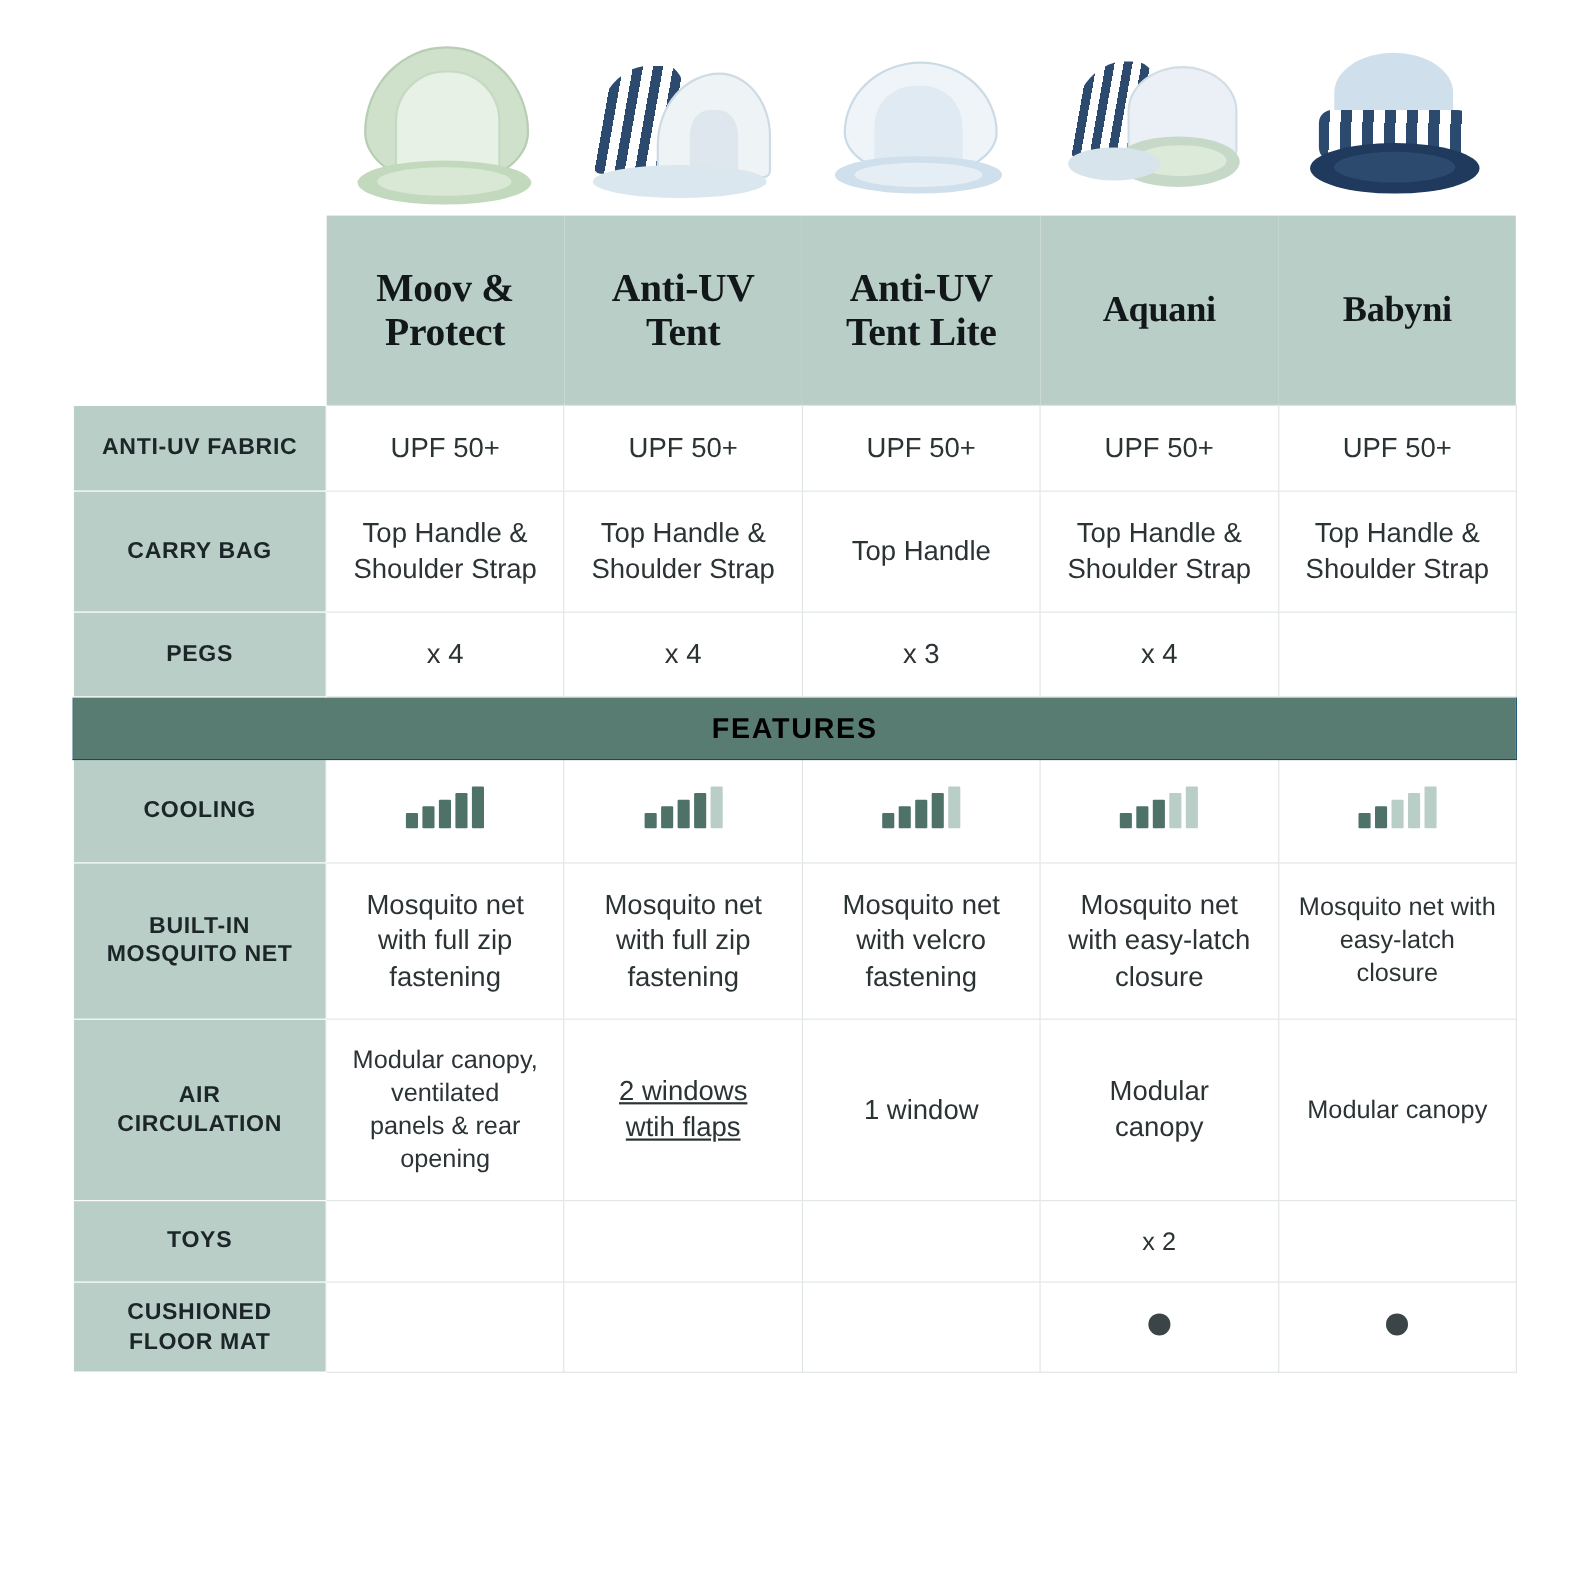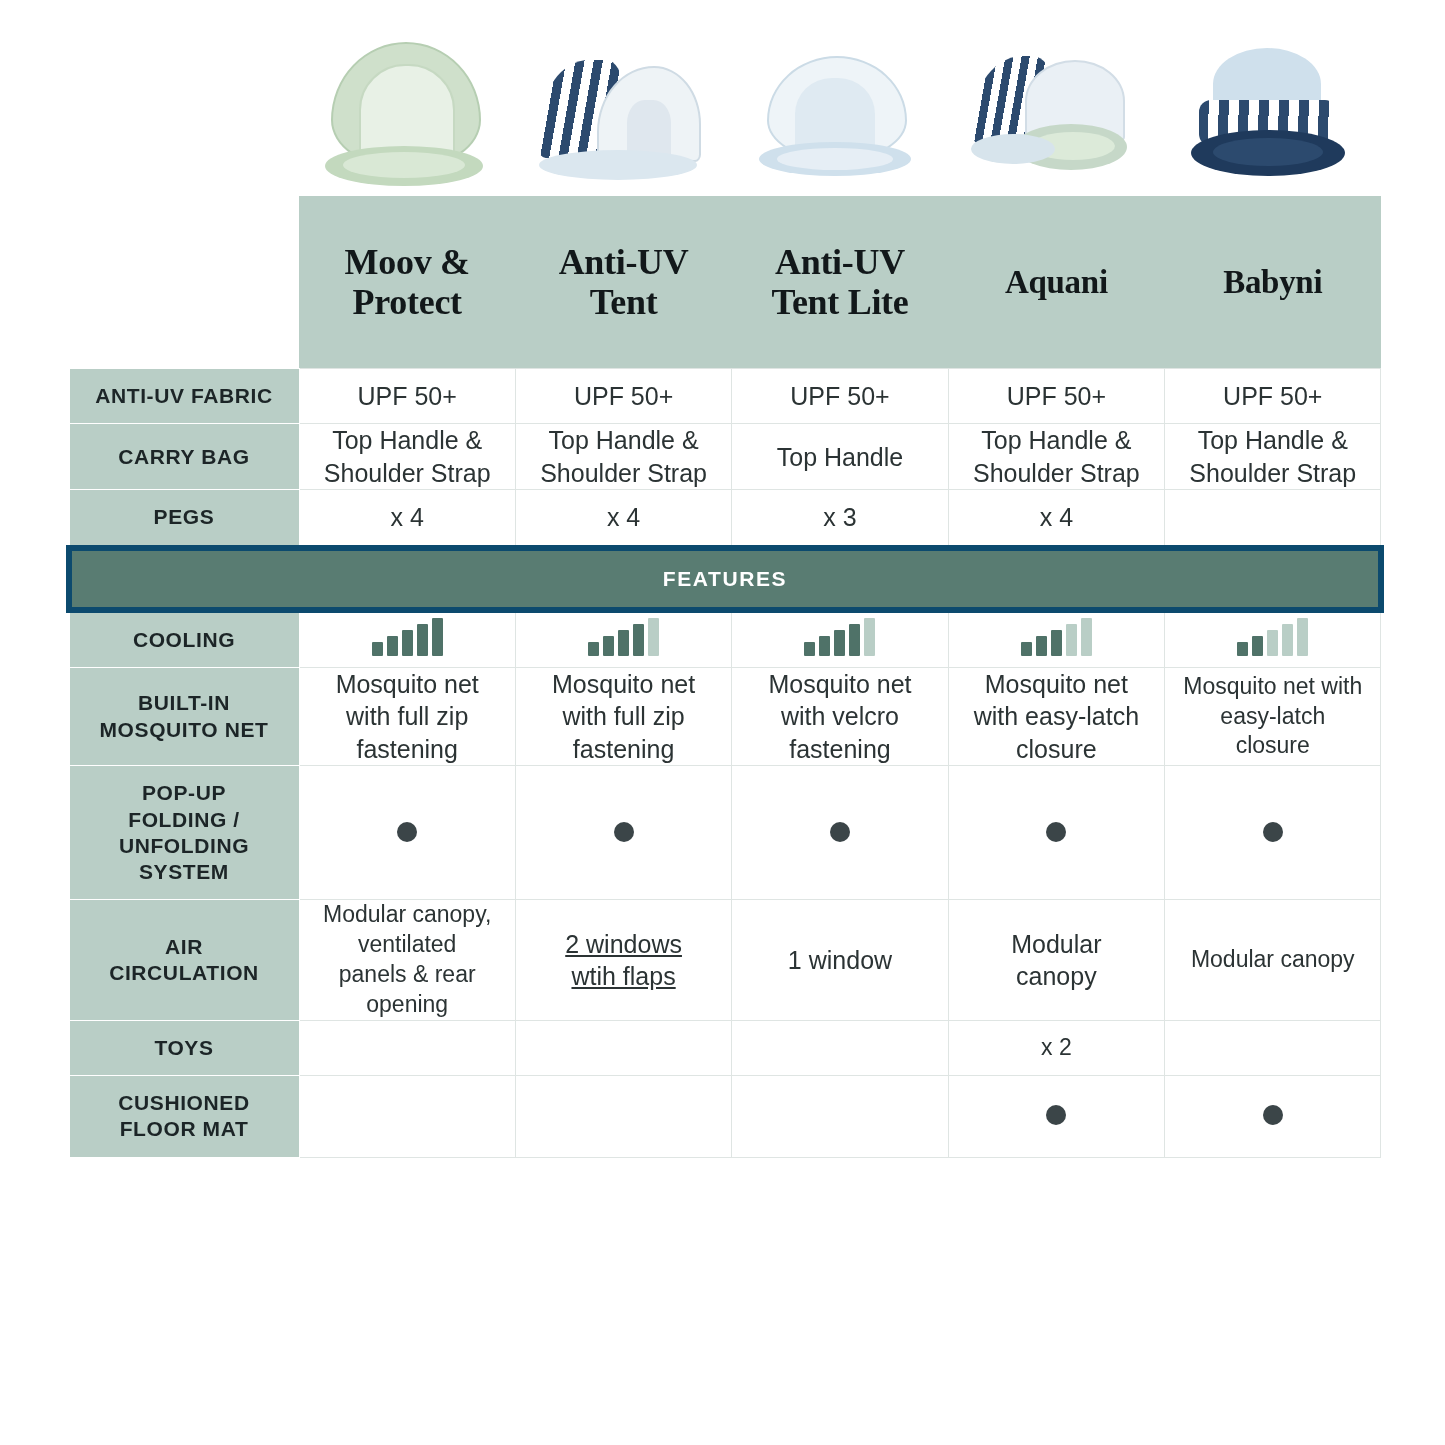--- a/index.html
+++ b/index.html
@@ -100,32 +100,32 @@
     color: #1c2527;
     line-height: 1.25;
     padding: 14px 8px;
   }
 
   .cell {
     background: #ffffff;
     font-size: 25px;
     line-height: 1.3;
     color: #2b3334;
-    padding: 0 8px;
+    padding: 22px 8px;
   }
   .cell.small { font-size: 23px; }
 
   .section-band td {
     background: #597c72;
-    color: #ffffff;
-    font-size: 21px;
+    color: #000000;
+    font-size: 26px;
     font-weight: bold;
     letter-spacing: 1.6px;
     height: 56px;
-    border: 6px solid #0c4a6e;
+    border: 1px solid #0c4a6e;
   }
 
   .dot {
     display: inline-block;
     width: 20px;
     height: 20px;
     border-radius: 50%;
     background: #3b4548;
   }
 
@@ -306,31 +306,20 @@
 with velcro
 fastening</td>
         <td class="cell" style="white-space: pre-line;">Mosquito net
 with easy-latch
 closure</td>
         <td class="cell small" style="white-space: pre-line;">Mosquito net with
 easy-latch
 closure</td>
       </tr>
 
-      <tr>
-        <td class="row-label" style="white-space: pre-line;">POP-UP
-FOLDING /
-UNFOLDING
-SYSTEM</td>
-        <td class="cell"><span class="dot" style="background: rgb(59, 69, 72);"></span></td>
-        <td class="cell"><span class="dot" style="background: rgb(59, 69, 72);"></span></td>
-        <td class="cell"><span class="dot" style="background: rgb(59, 69, 72);"></span></td>
-        <td class="cell"><span class="dot" style="background: rgb(59, 69, 72);"></span></td>
-        <td class="cell"><span class="dot" style="background: rgb(59, 69, 72);"></span></td>
-      </tr>
 
       <tr>
         <td class="row-label" style="white-space: pre-line;">AIR
 CIRCULATION</td>
         <td class="cell small" style="white-space: pre-line;">Modular canopy,
 ventilated
 panels &amp; rear
 opening</td>
         <td class="cell" style="white-space: pre-line; text-decoration: underline;">2 windows
 wtih flaps</td>

